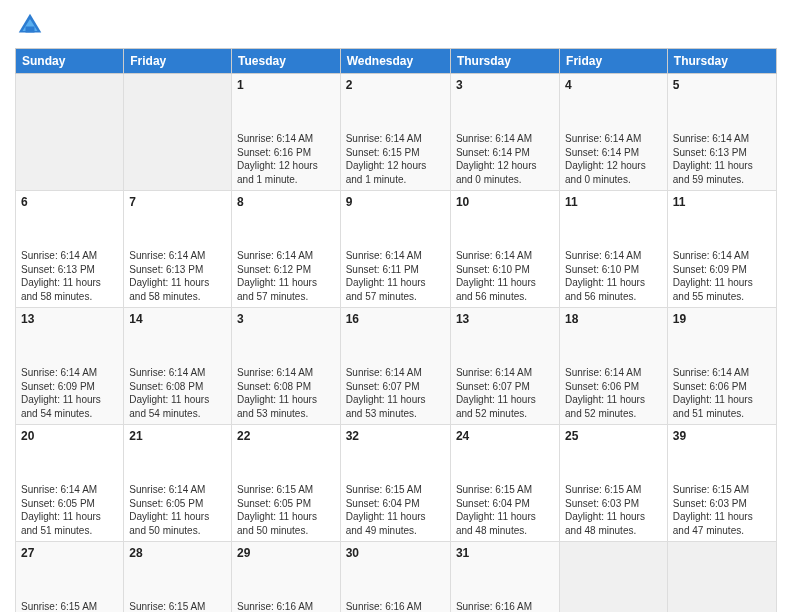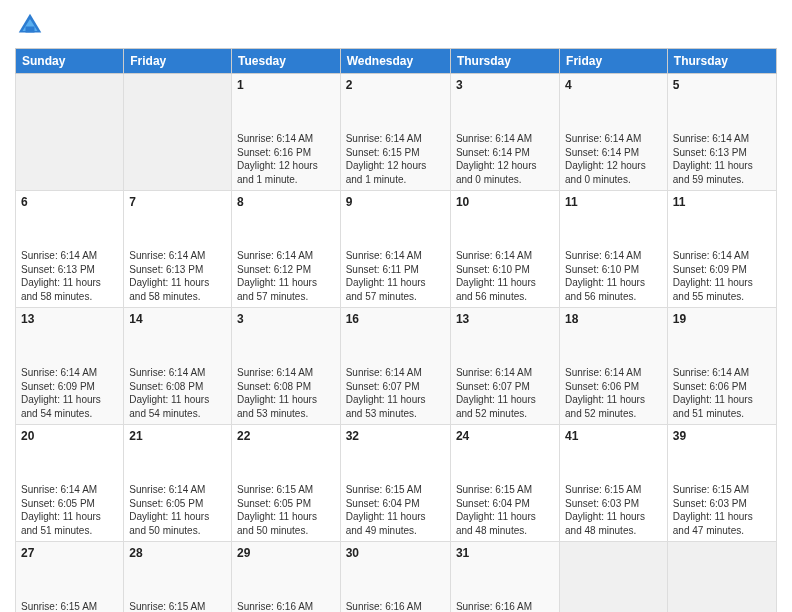--- a/index.html
+++ b/index.html
@@ -233,21 +233,21 @@
           </td>
           <td>
             <span class="day-num">32</span>
             <div class="day-info">Sunrise: 6:15 AM<br>Sunset: 6:04 PM<br>Daylight: 11 hours<br>and 49 minutes.</div>
           </td>
           <td>
             <span class="day-num">24</span>
             <div class="day-info">Sunrise: 6:15 AM<br>Sunset: 6:04 PM<br>Daylight: 11 hours<br>and 48 minutes.</div>
           </td>
           <td>
-            <span class="day-num">41</span>
+            <span class="day-num">25</span>
             <div class="day-info">Sunrise: 6:15 AM<br>Sunset: 6:03 PM<br>Daylight: 11 hours<br>and 48 minutes.</div>
           </td>
           <td>
             <span class="day-num">39</span>
             <div class="day-info">Sunrise: 6:15 AM<br>Sunset: 6:03 PM<br>Daylight: 11 hours<br>and 47 minutes.</div>
           </td>
         </tr>
         <tr>
           <td>
             <span class="day-num">27</span>

